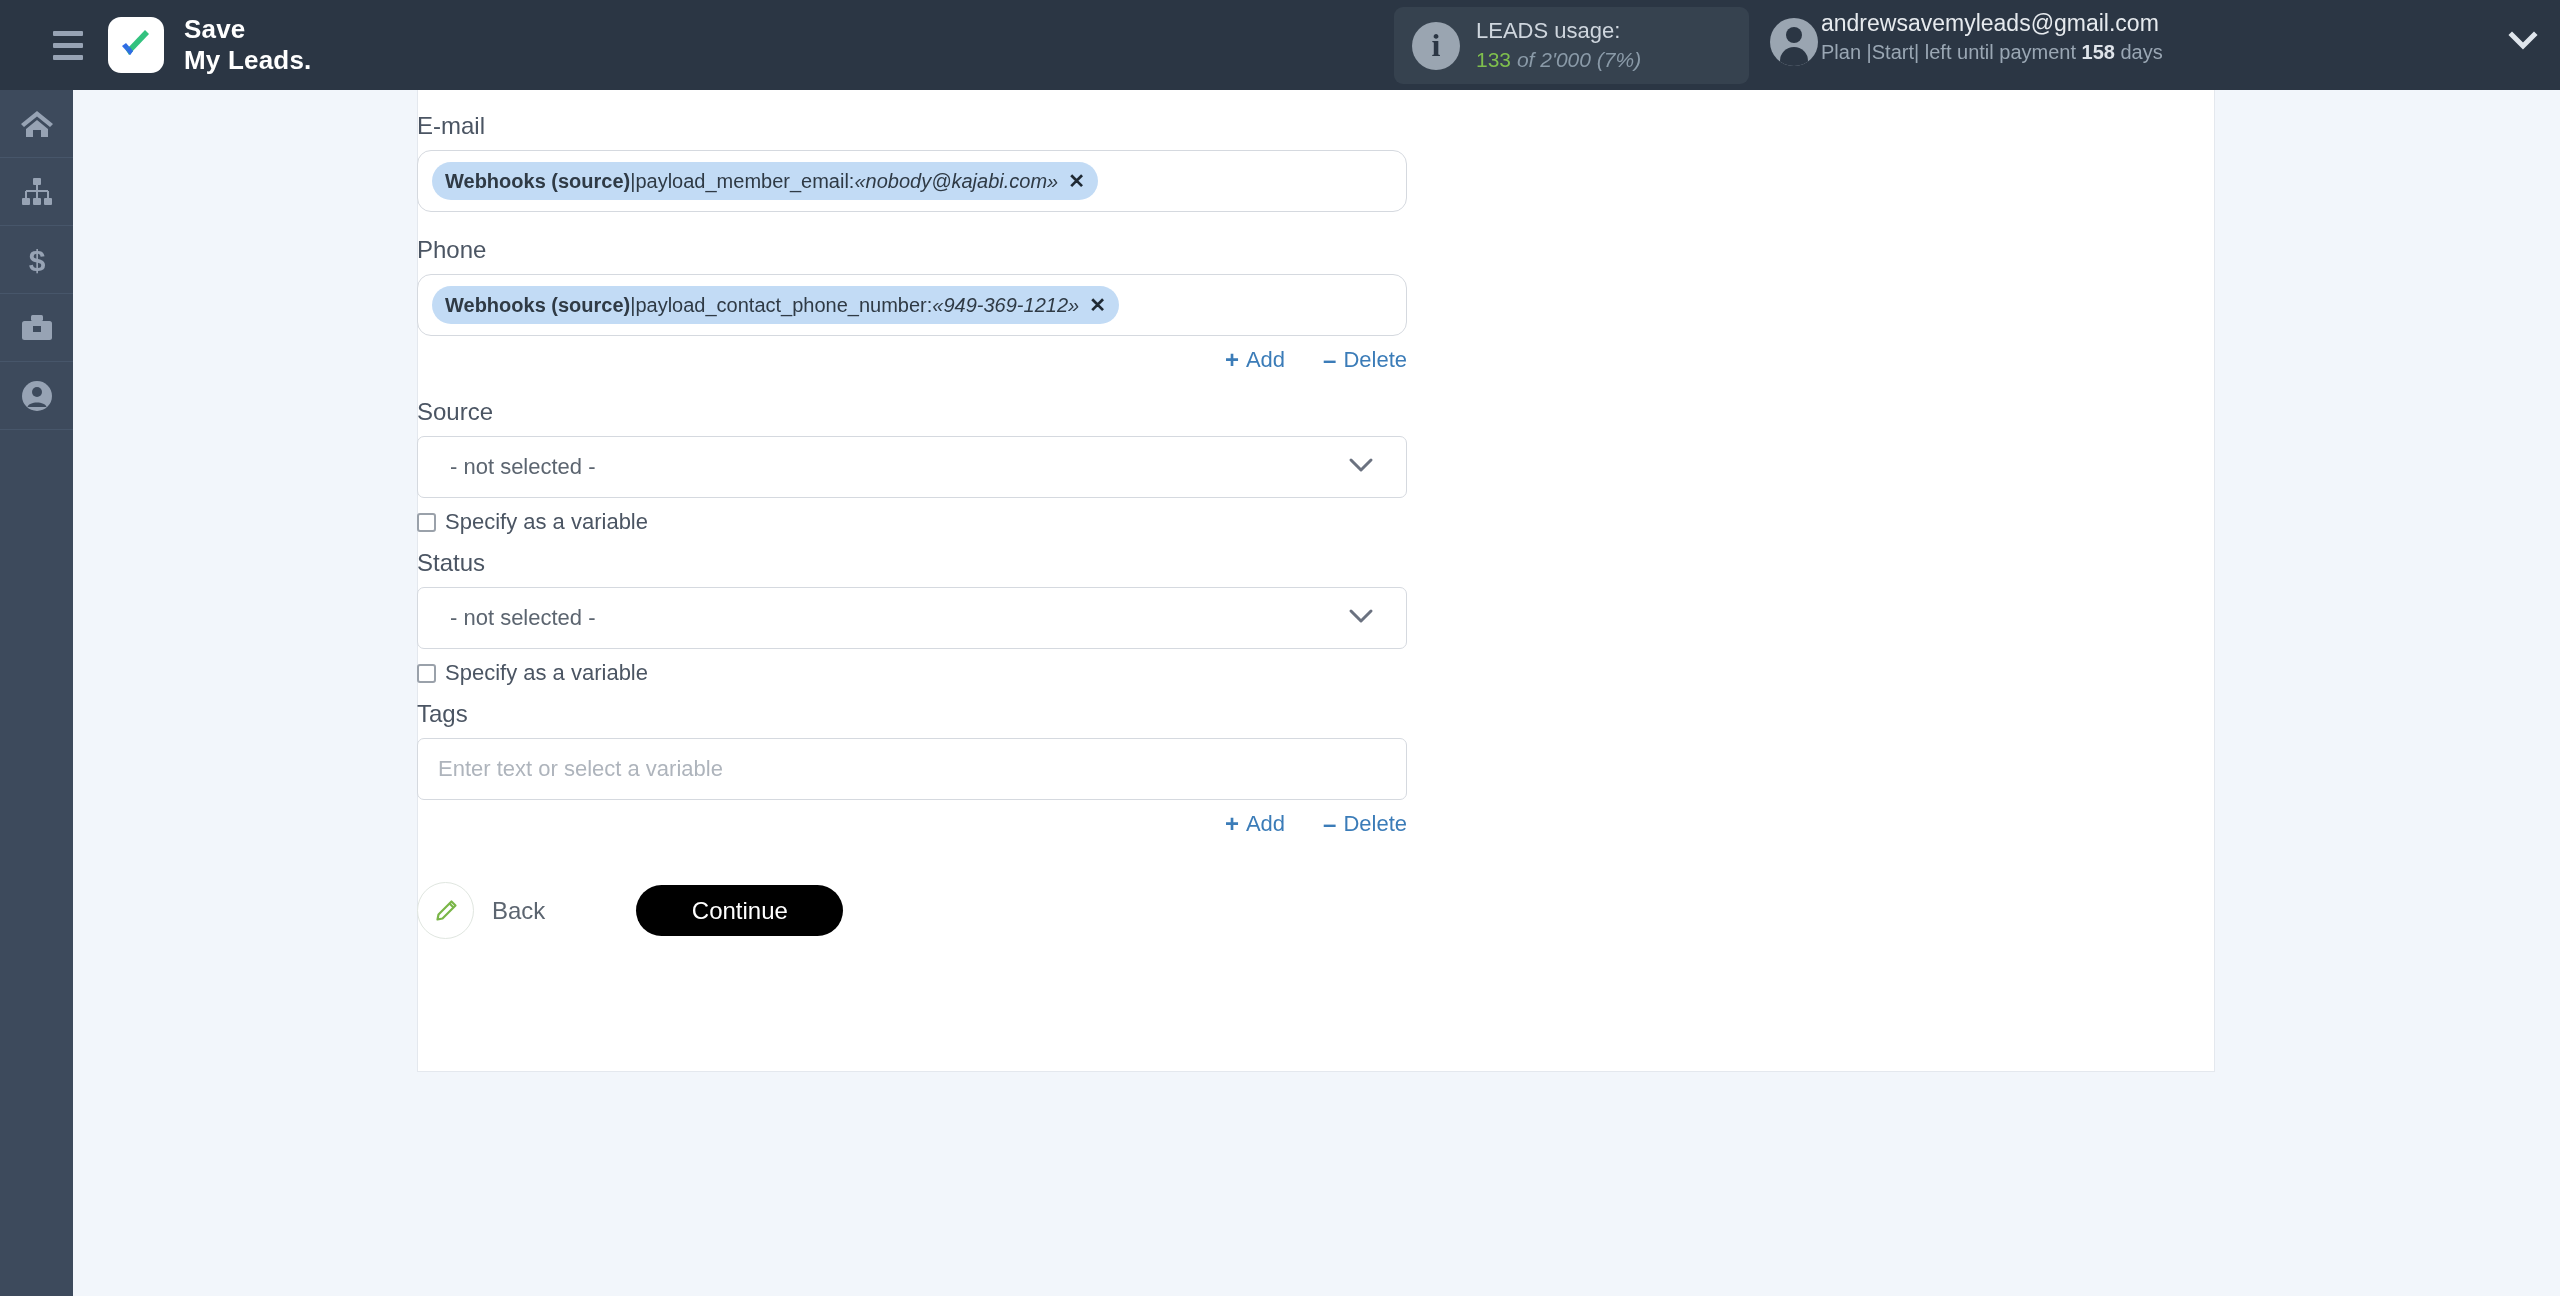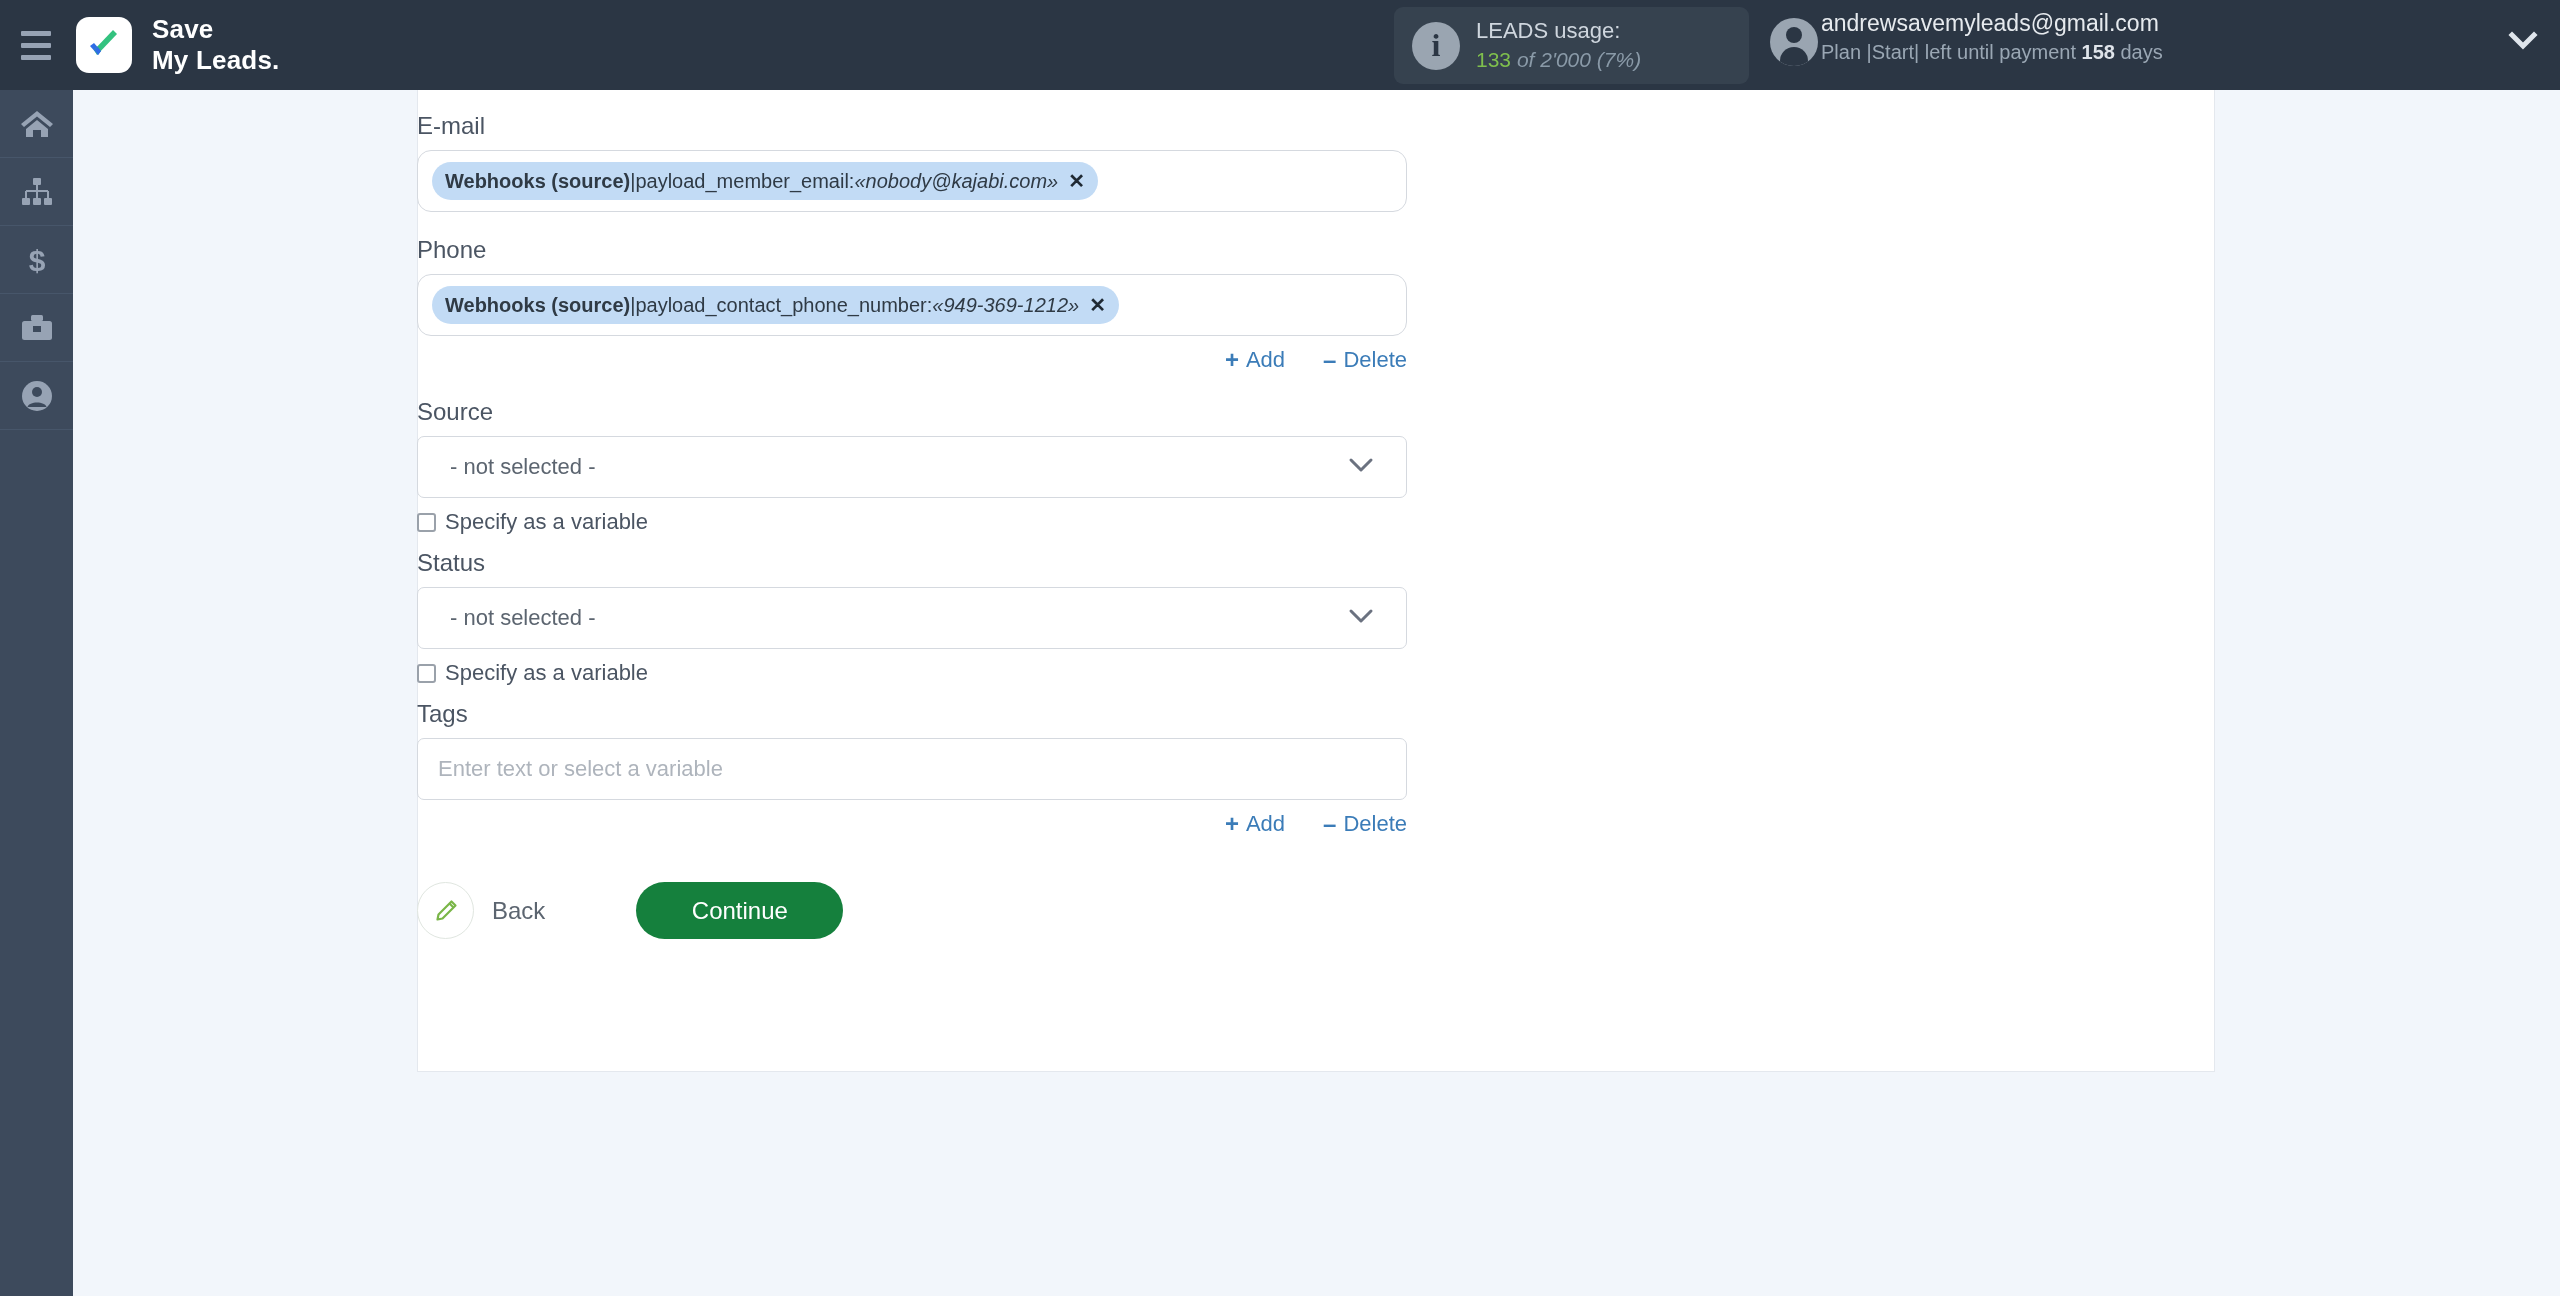--- a/index.html
+++ b/index.html
@@ -8,21 +8,21 @@
     background: #ffffff;
     font-family: "Liberation Sans", sans-serif;
     overflow: hidden;
   }
 
   
   .topbar {
     position: absolute; top: 0; left: 0;
     width: 2560px; height: 90px;
     background: #2b3644;
-    display: flex; align-items: center;
+    display: flex; align-items: center; padding-left: 32px;
   }
   .hamburger {
     width: 72px; height: 90px;
     display: flex; flex-direction: column;
     align-items: center; justify-content: center;
     gap: 7px; cursor: pointer;
   }
   .hamburger span {
     display: block; width: 30px; height: 5px;
     background: #97a3b4; border-radius: 1px;
@@ -181,22 +181,22 @@
   .actions { display: flex; align-items: center; margin-top: 44px; }
   .back-btn { display: flex; align-items: center; gap: 18px; cursor: pointer; }
   .back-circle {
     width: 57px; height: 57px; border-radius: 50%;
     border: 1px solid #e0e6e0; background: #fff;
     display: flex; align-items: center; justify-content: center;
   }
   .back-label { font-size: 24px; color: #5c6570; }
   .continue-btn {
     margin-left: 91px;
-    width: 207px; height: 57px; border-radius: 29px;
-    background: #15803d; color: #ffffff;
+    width: 207px; height: 51px; border-radius: 29px;
+    background: #000000; color: #ffffff;
     font-size: 24px; border: none; cursor: pointer;
     font-family: "Liberation Sans", sans-serif;
   }
 </style>
 </head>
 <body>
 
 <div class="topbar">
 
   <div class="hamburger">

